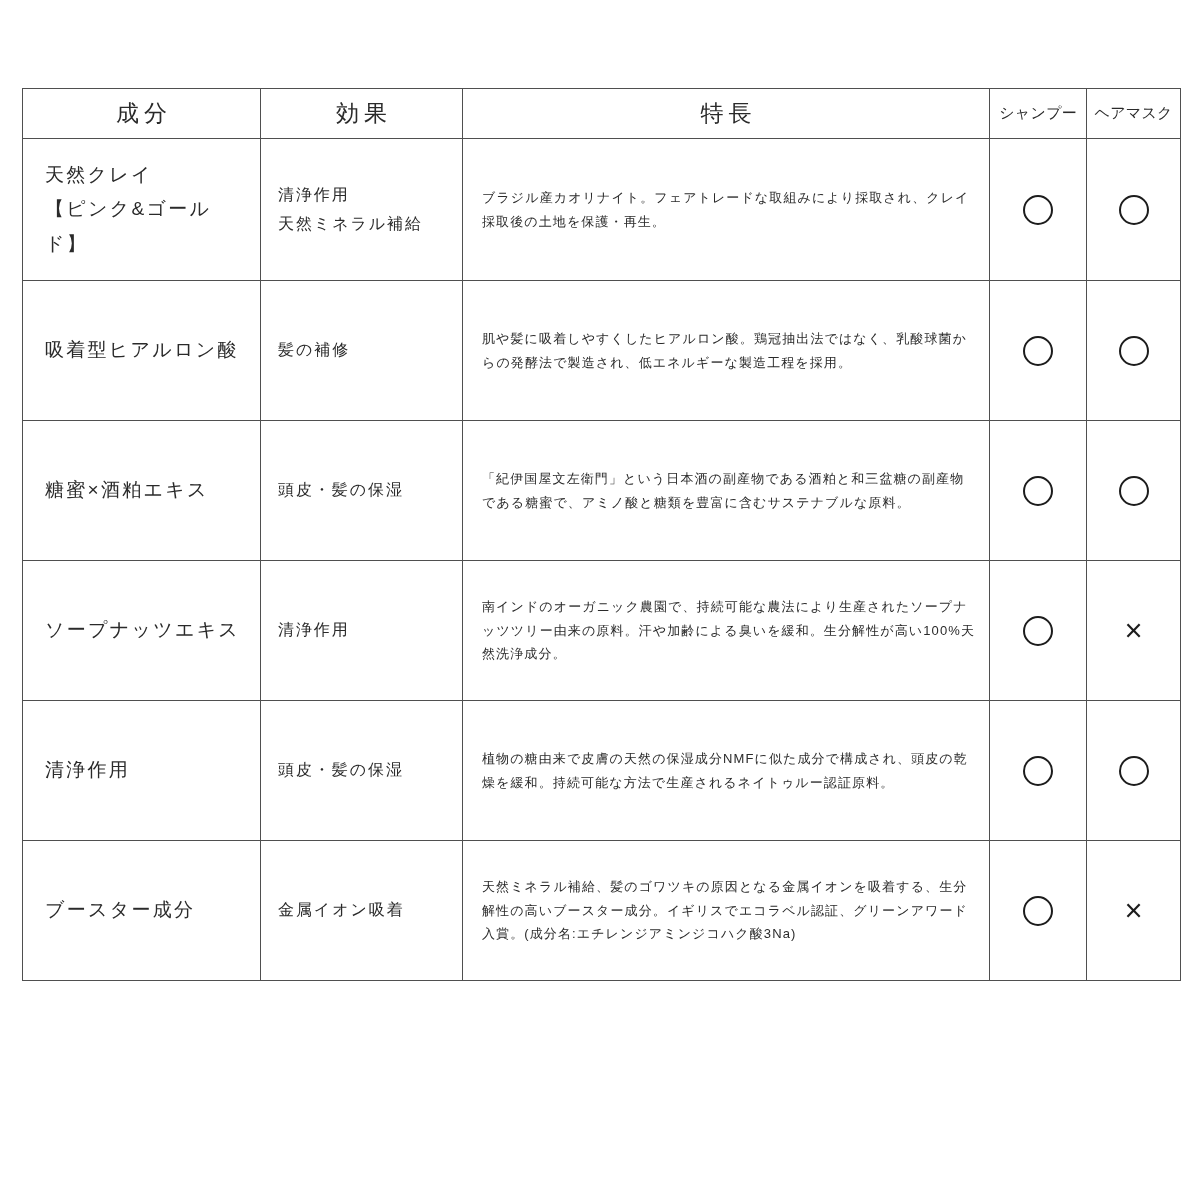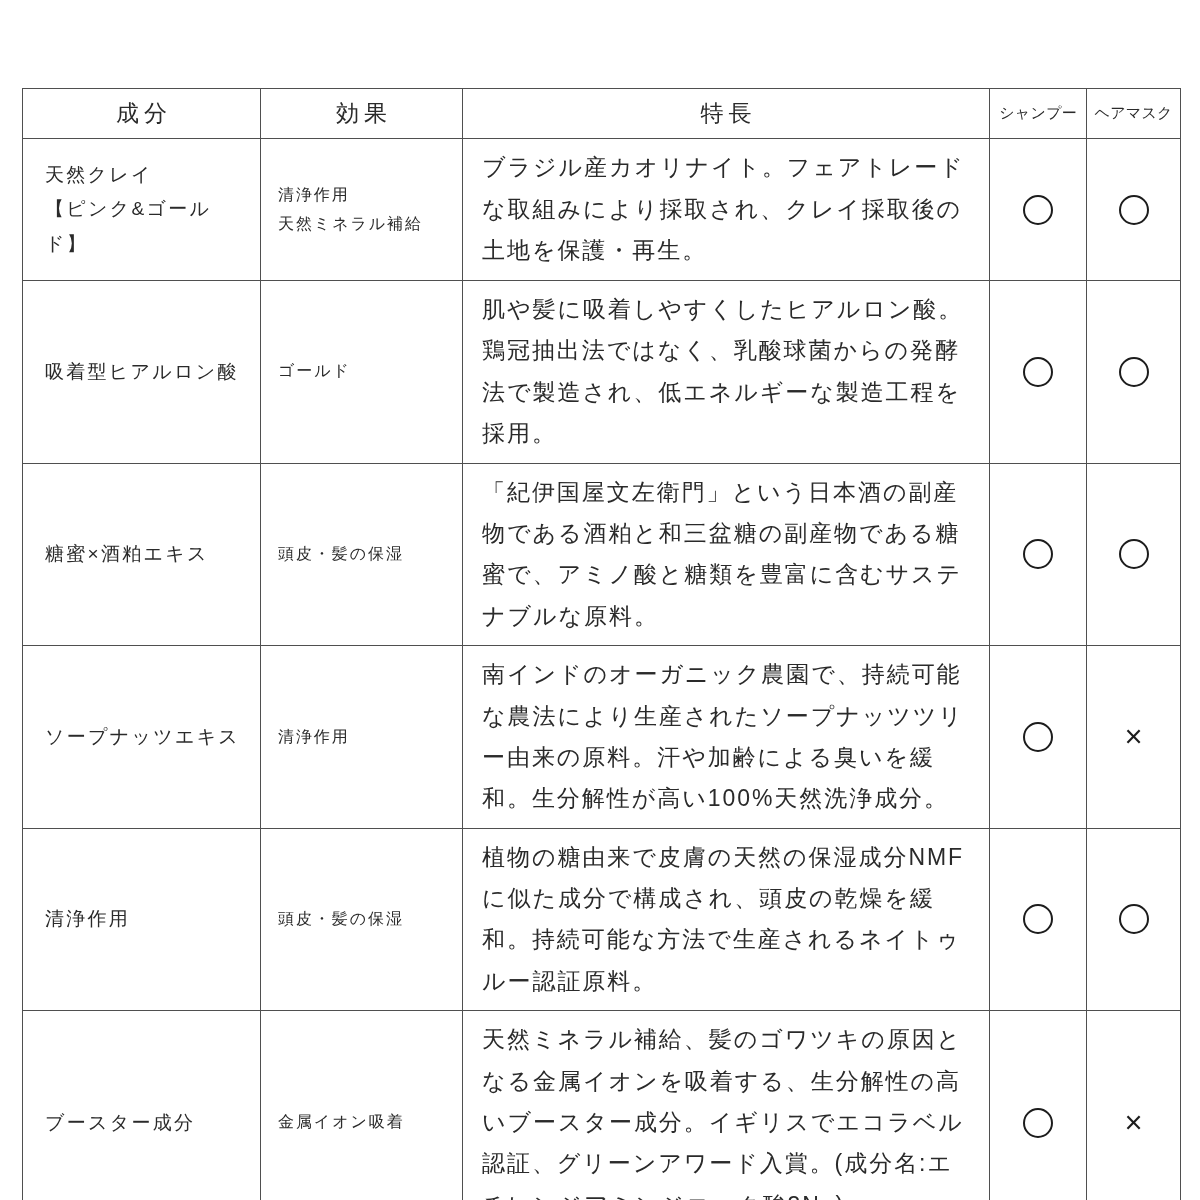--- a/index.html
+++ b/index.html
@@ -60,21 +60,21 @@
   }
   td.effect {
     padding: 8px 8px 8px 17px;
     font-size: 16px;
     letter-spacing: 0.12em;
     line-height: 1.8;
     white-space: pre-line;
   }
   td.feature {
     padding: 8px 12px 8px 19px;
-    font-size: 23px;
+    font-size: 13px;
     letter-spacing: 0.085em;
     line-height: 1.8;
   }
   td.mark {
     text-align: center;
   }
   .mark-circle {
     display: inline-block;
     width: 26px;
     height: 26px;
@@ -117,21 +117,21 @@
           <td class="ingredient">天然クレイ
 【ピンク&amp;ゴールド】</td>
           <td class="effect">清浄作用
 天然ミネラル補給</td>
           <td class="feature">ブラジル産カオリナイト。フェアトレードな取組みにより採取され、クレイ採取後の土地を保護・再生。</td>
           <td class="mark"><span class="mark-circle"></span></td>
           <td class="mark"><span class="mark-circle"></span></td>
         </tr>
         <tr>
           <td class="ingredient">吸着型ヒアルロン酸</td>
-          <td class="effect">ゴールド</td>
+          <td class="effect">髪の補修</td>
           <td class="feature">肌や髪に吸着しやすくしたヒアルロン酸。鶏冠抽出法ではなく、乳酸球菌からの発酵法で製造され、低エネルギーな製造工程を採用。</td>
           <td class="mark"><span class="mark-circle"></span></td>
           <td class="mark"><span class="mark-circle"></span></td>
         </tr>
         <tr>
           <td class="ingredient">糖蜜×酒粕エキス</td>
           <td class="effect">頭皮・髪の保湿</td>
           <td class="feature">「紀伊国屋文左衛門」という日本酒の副産物である酒粕と和三盆糖の副産物である糖蜜で、アミノ酸と糖類を豊富に含むサステナブルな原料。</td>
           <td class="mark"><span class="mark-circle"></span></td>
           <td class="mark"><span class="mark-circle"></span></td>

